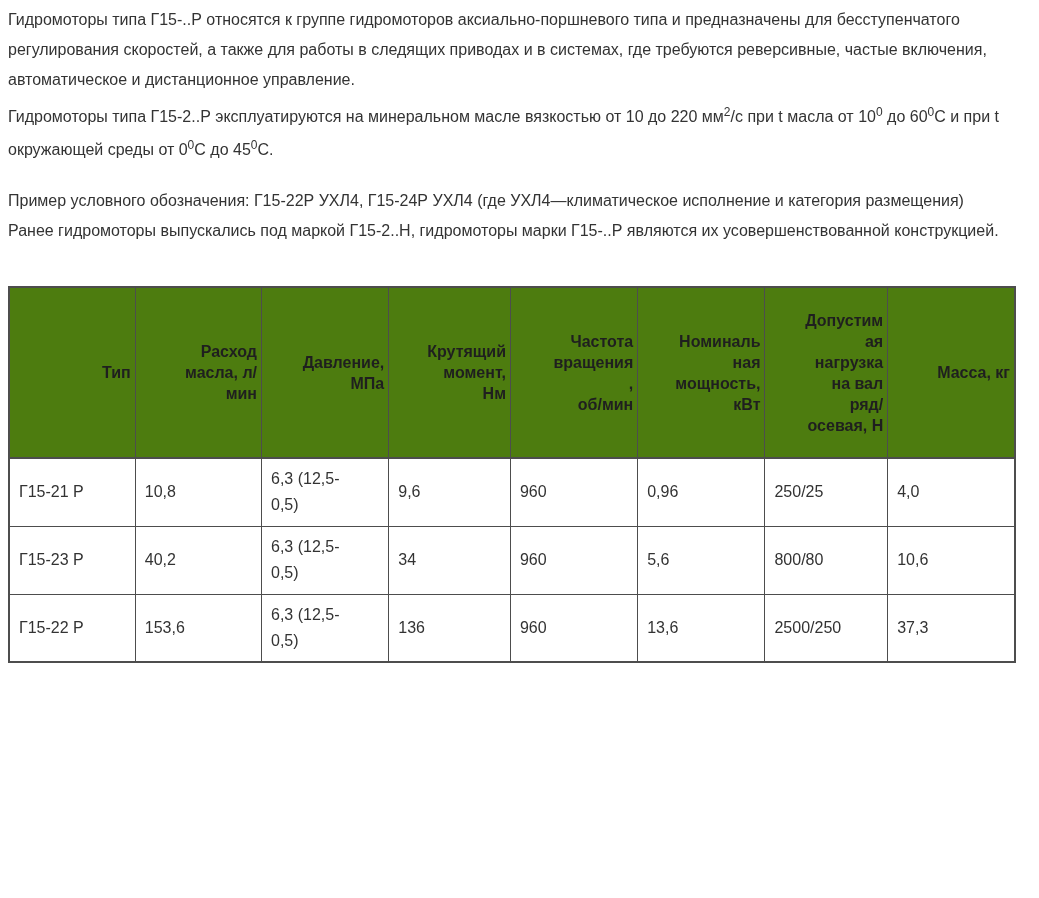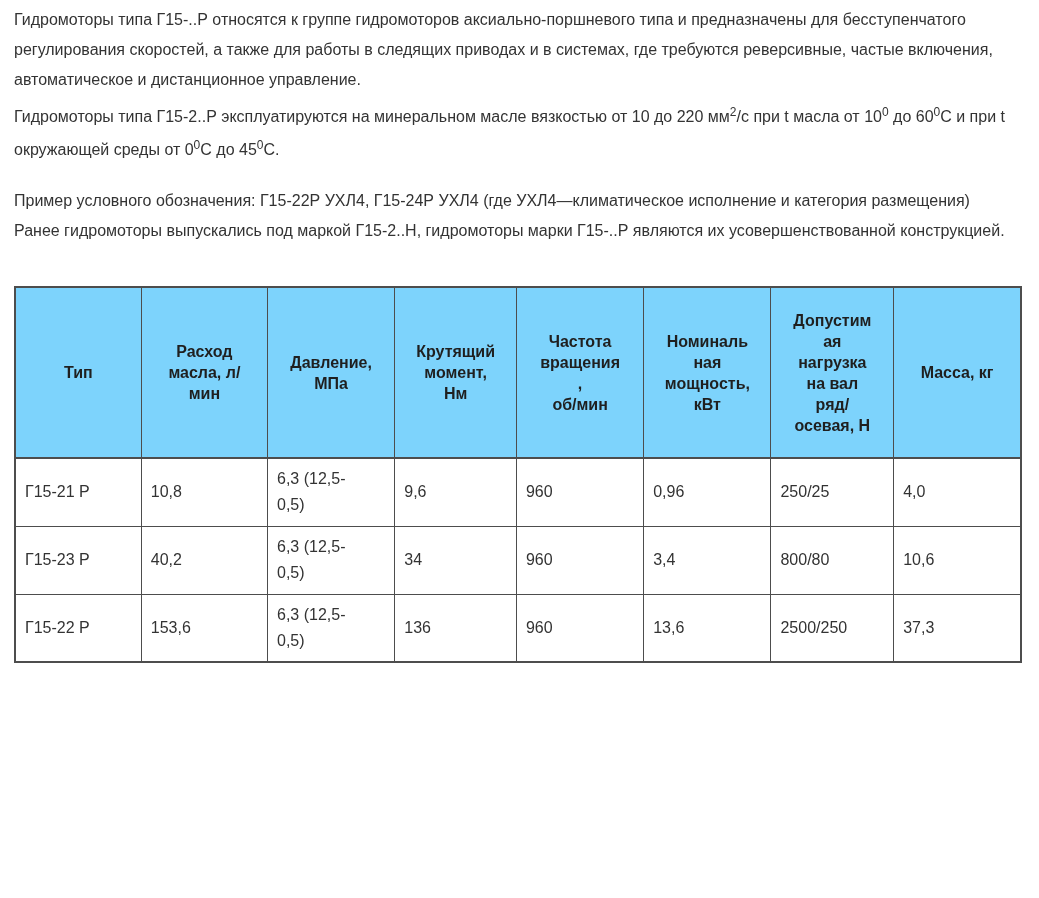--- a/index.html
+++ b/index.html
@@ -5,21 +5,21 @@
   * { box-sizing: border-box; }
   html, body { margin: 0; padding: 0; background: #ffffff; }
   body {
     font-family: "Liberation Sans", "DejaVu Sans", sans-serif;
     color: #333333;
     width: 1039px;
   }
   .page {
     width: 1039px;
     min-height: 898px;
-    padding: 5px 16px 12px 14px;
+    padding: 5px 16px 12px 8px;
   }
   
   .para {
     font-size: 16px;
     line-height: 30px;
     margin: 0;
     letter-spacing: 0px;
   }
   .para sup {
     font-size: 12px;
@@ -38,25 +38,25 @@
     margin-top: 40px;
     border: 2px solid #4d4d4d;
   }
   table.specs th, table.specs td {
     border: 1px solid #4d4d4d;
     font-size: 16px;
     white-space: pre-line;
     overflow: hidden;
   }
   table.specs th {
-    background: #7dd3fc;
+    background: #4d7c0f;
     color: #1f1f1f;
     font-weight: bold;
     line-height: 21px;
-    text-align: center;
+    text-align: right;
     vertical-align: middle;
     height: 171px;
     padding: 3px 4px;
     border-bottom-width: 2px;
   }
   table.specs td {
     line-height: 26px;
     text-align: left;
     vertical-align: middle;
     height: 68px;
@@ -125,21 +125,21 @@
           <td>250/25</td>
           <td>4,0</td>
         </tr>
         <tr>
           <td>Г15-23 Р</td>
           <td>40,2</td>
           <td>6,3 (12,5-
 0,5)</td>
           <td>34</td>
           <td>960</td>
-          <td>3,4</td>
+          <td>5,6</td>
           <td>800/80</td>
           <td>10,6</td>
         </tr>
         <tr>
           <td>Г15-22 Р</td>
           <td>153,6</td>
           <td>6,3 (12,5-
 0,5)</td>
           <td>136</td>
           <td>960</td>

